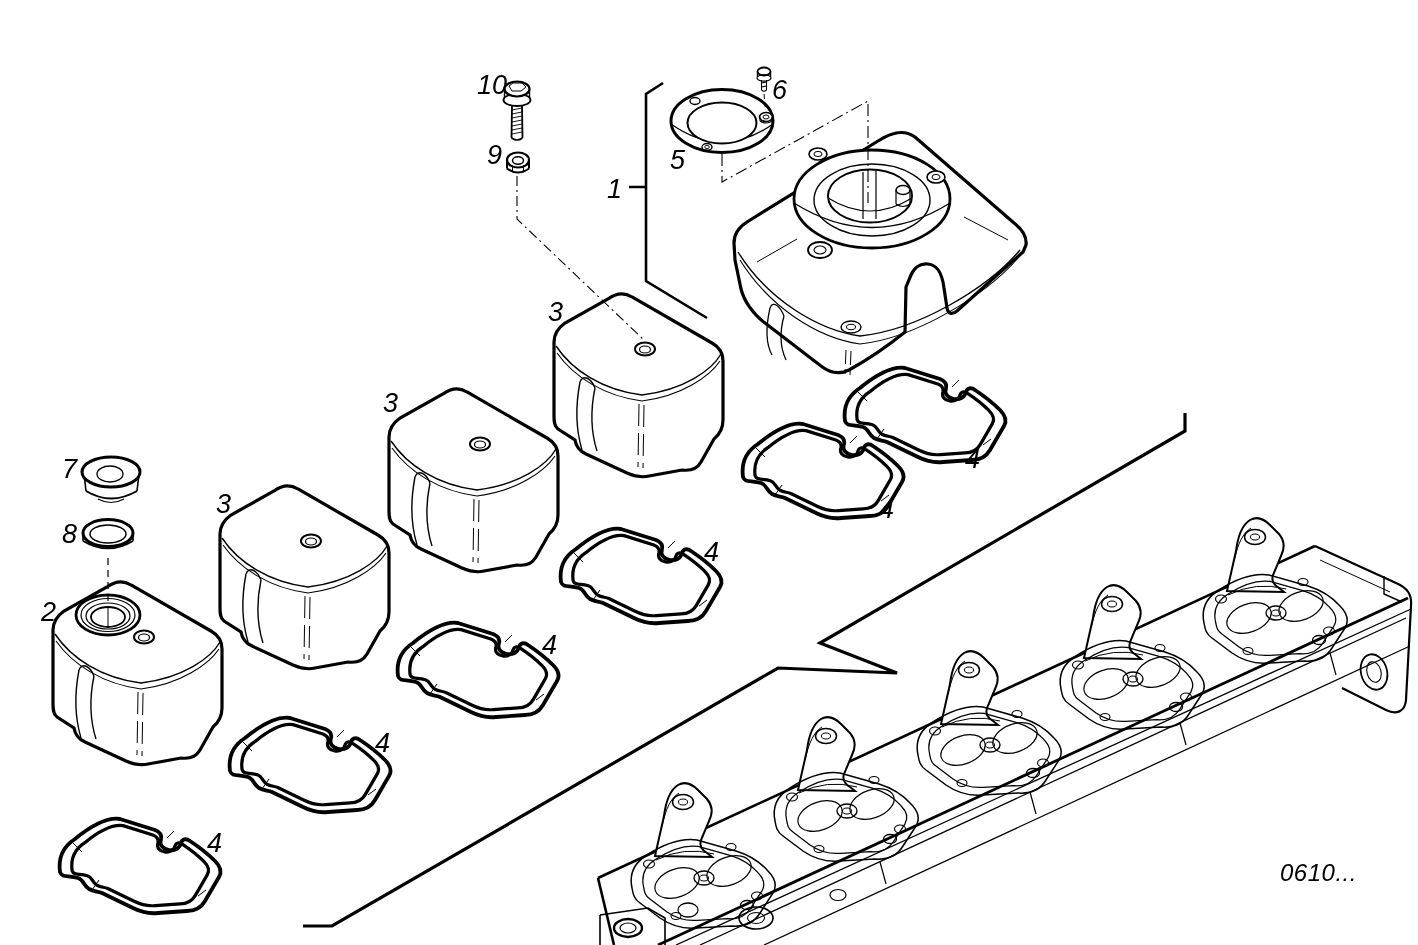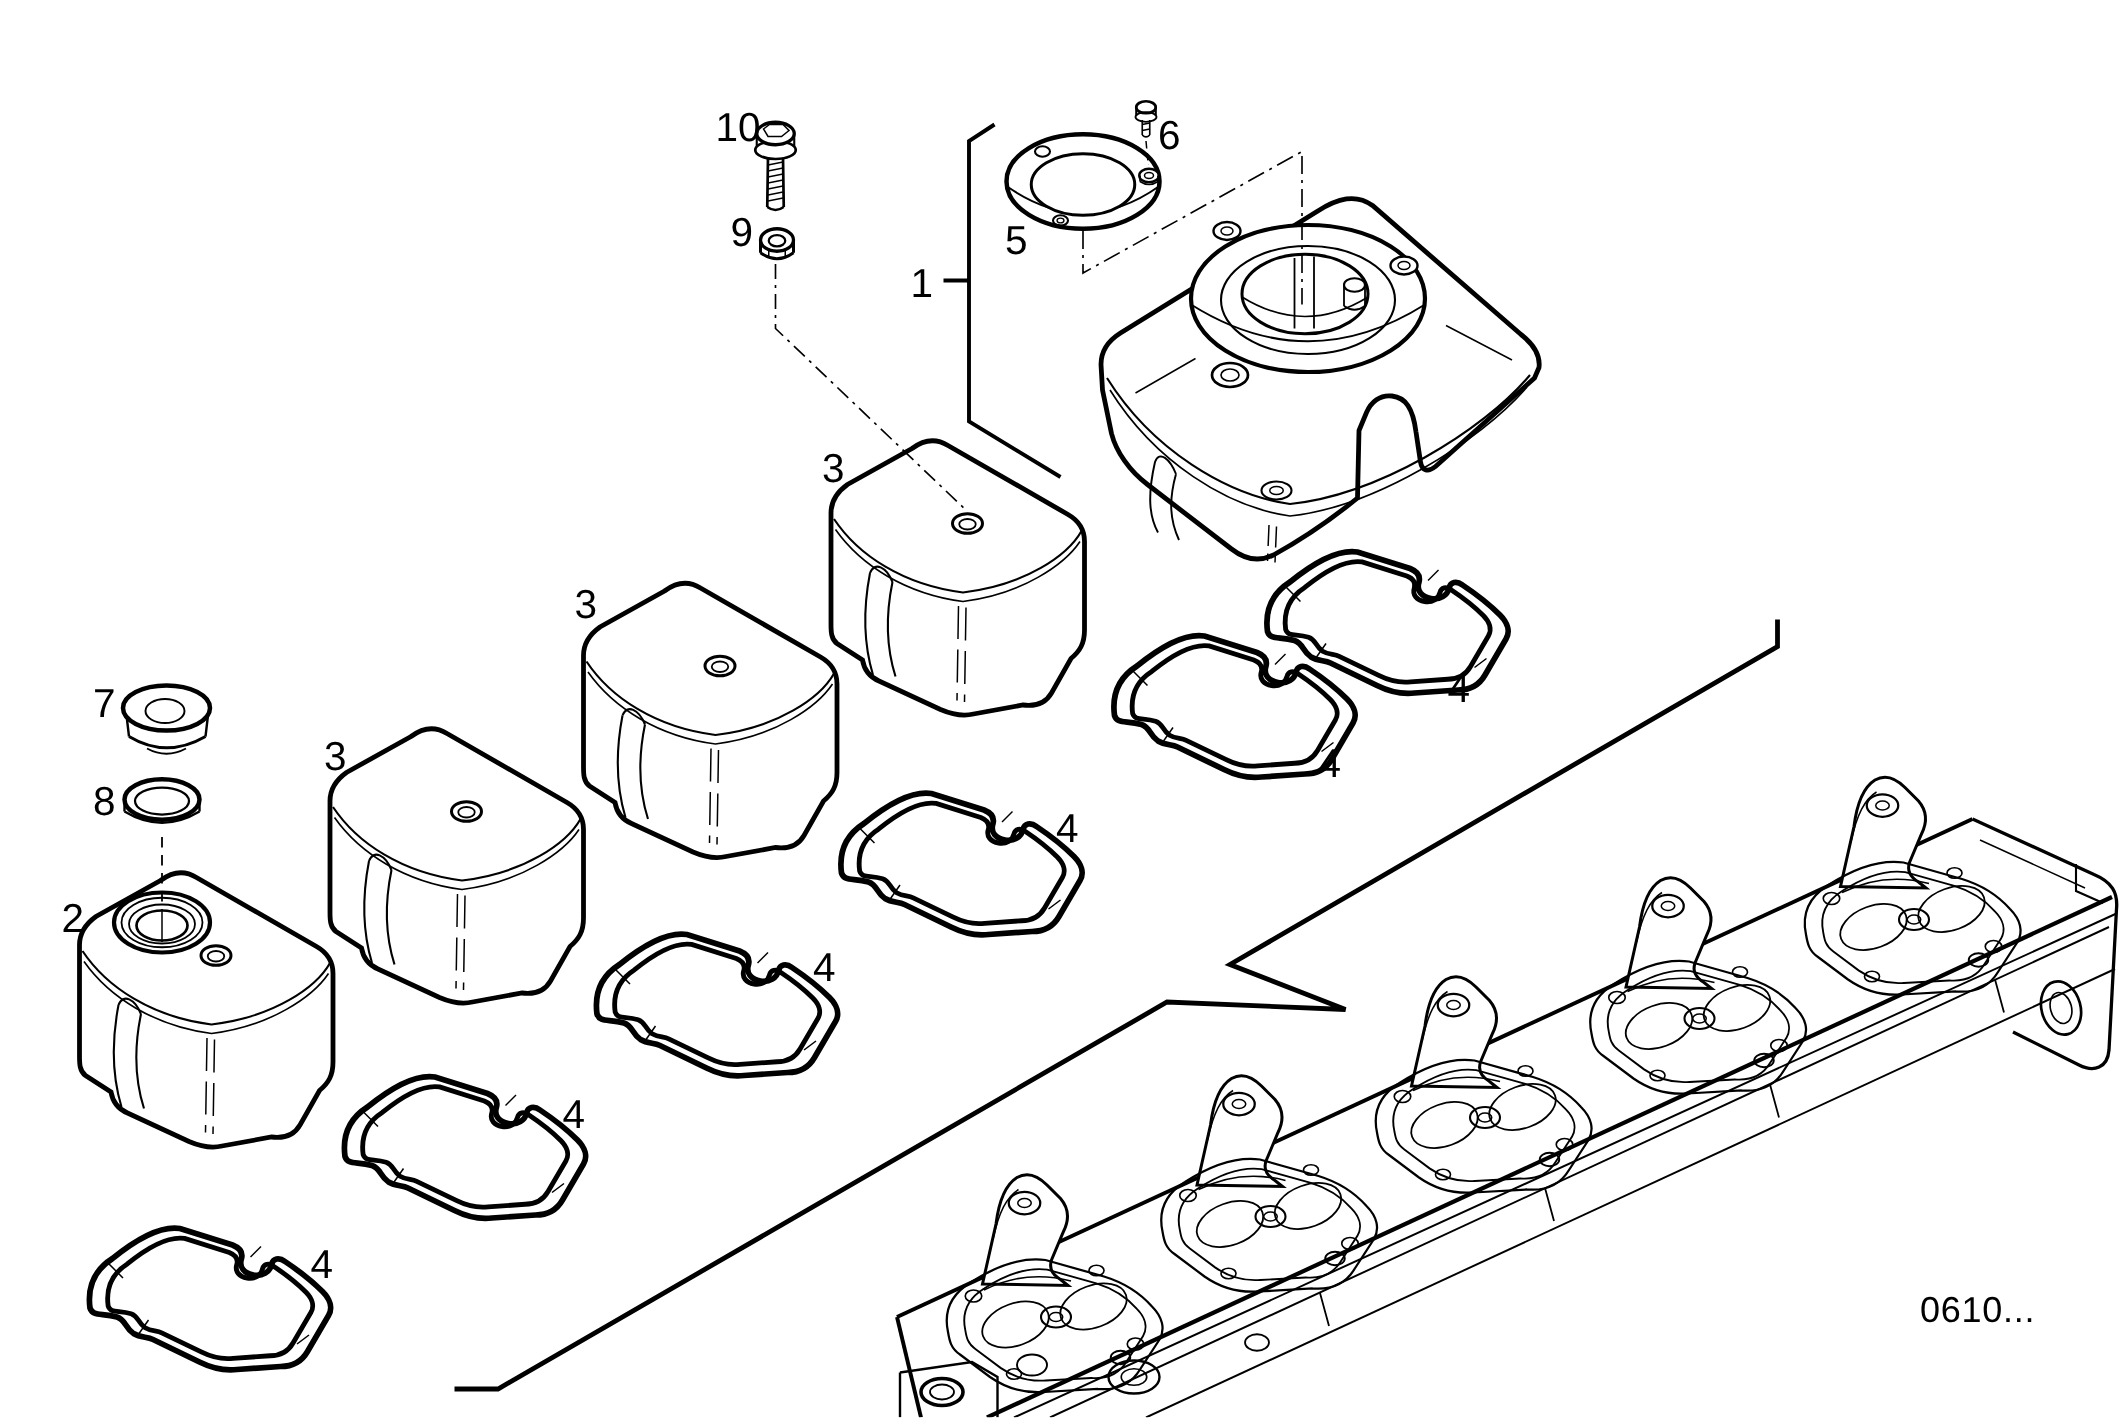--- a/index.html
+++ b/index.html
@@ -3,20 +3,21 @@
 <meta charset="utf-8">
 <style>
   html, body { margin: 0; padding: 0; background: #ffffff; }
   .stage {
     position: relative;
     width: 1418px;
     height: 945px;
     background: #ffffff;
     overflow: hidden;
     font-family: "Liberation Sans", sans-serif;
+    font-style: italic;
   }
   svg { display: block; }
   text.callout {
     font-family: "Liberation Sans", sans-serif;
     font-size: 27px;
     fill: #000000;
   }
   text.code {
     font-family: "Liberation Sans", sans-serif;
     font-size: 24px;

